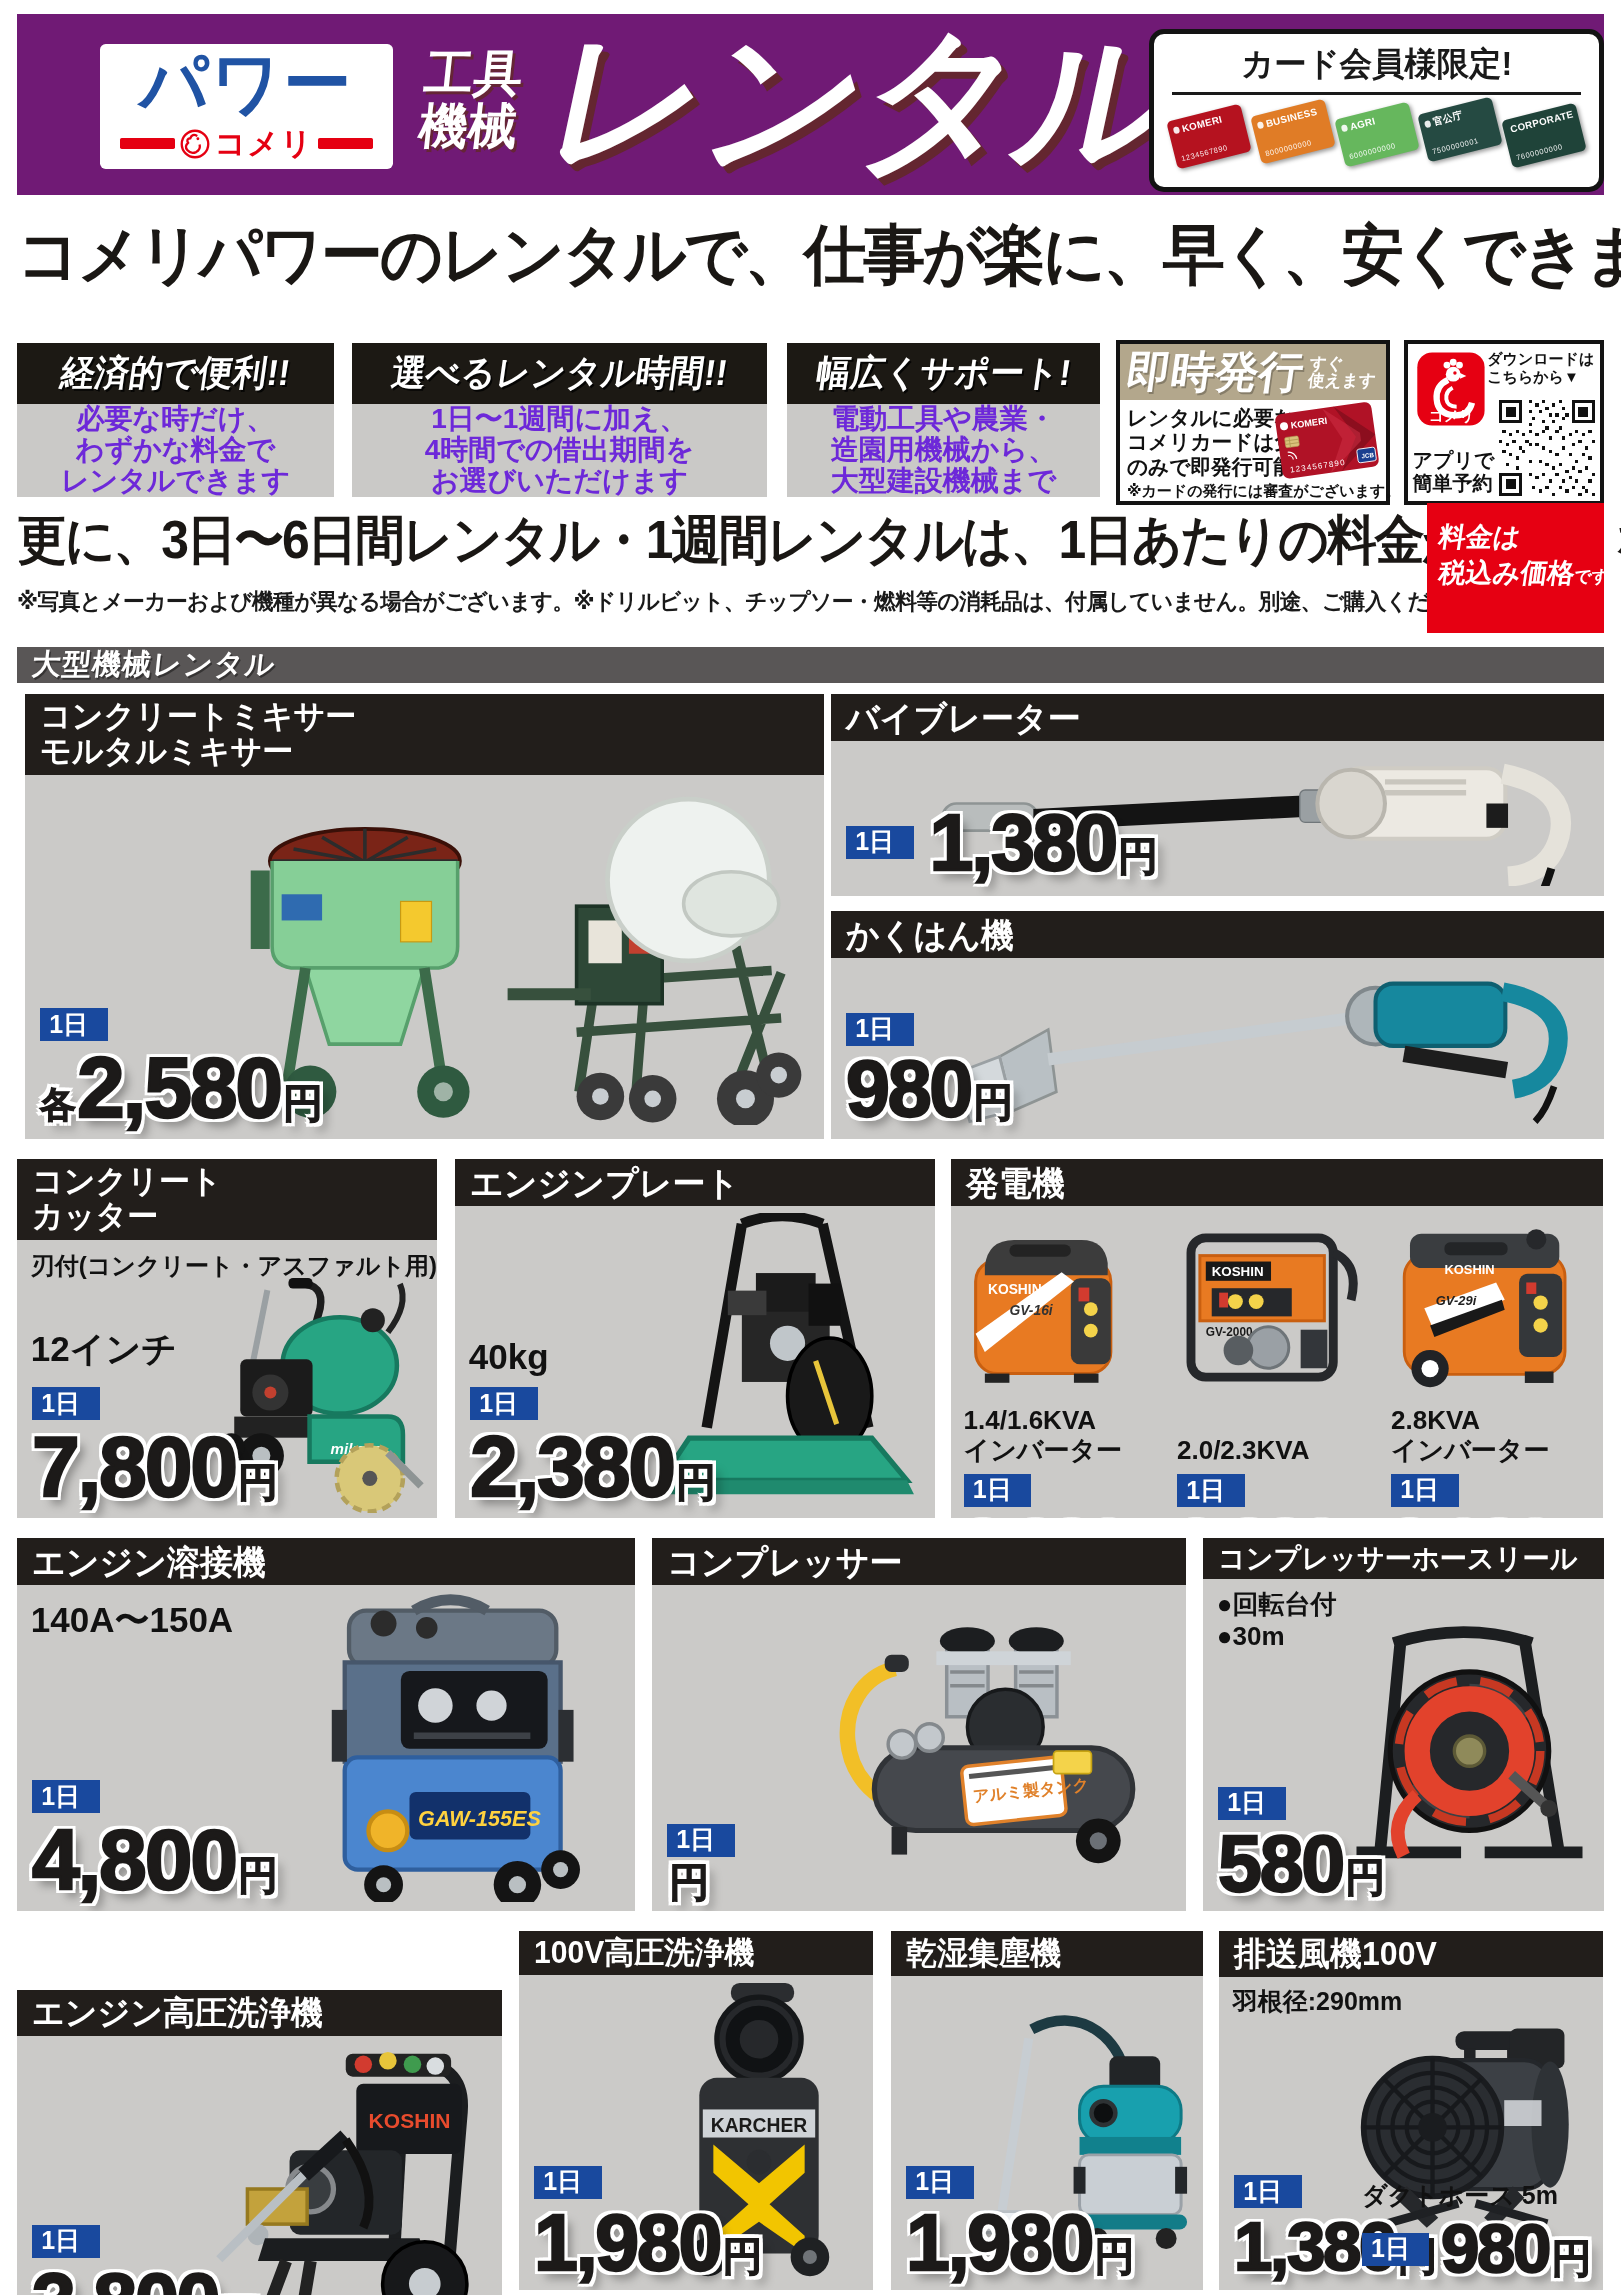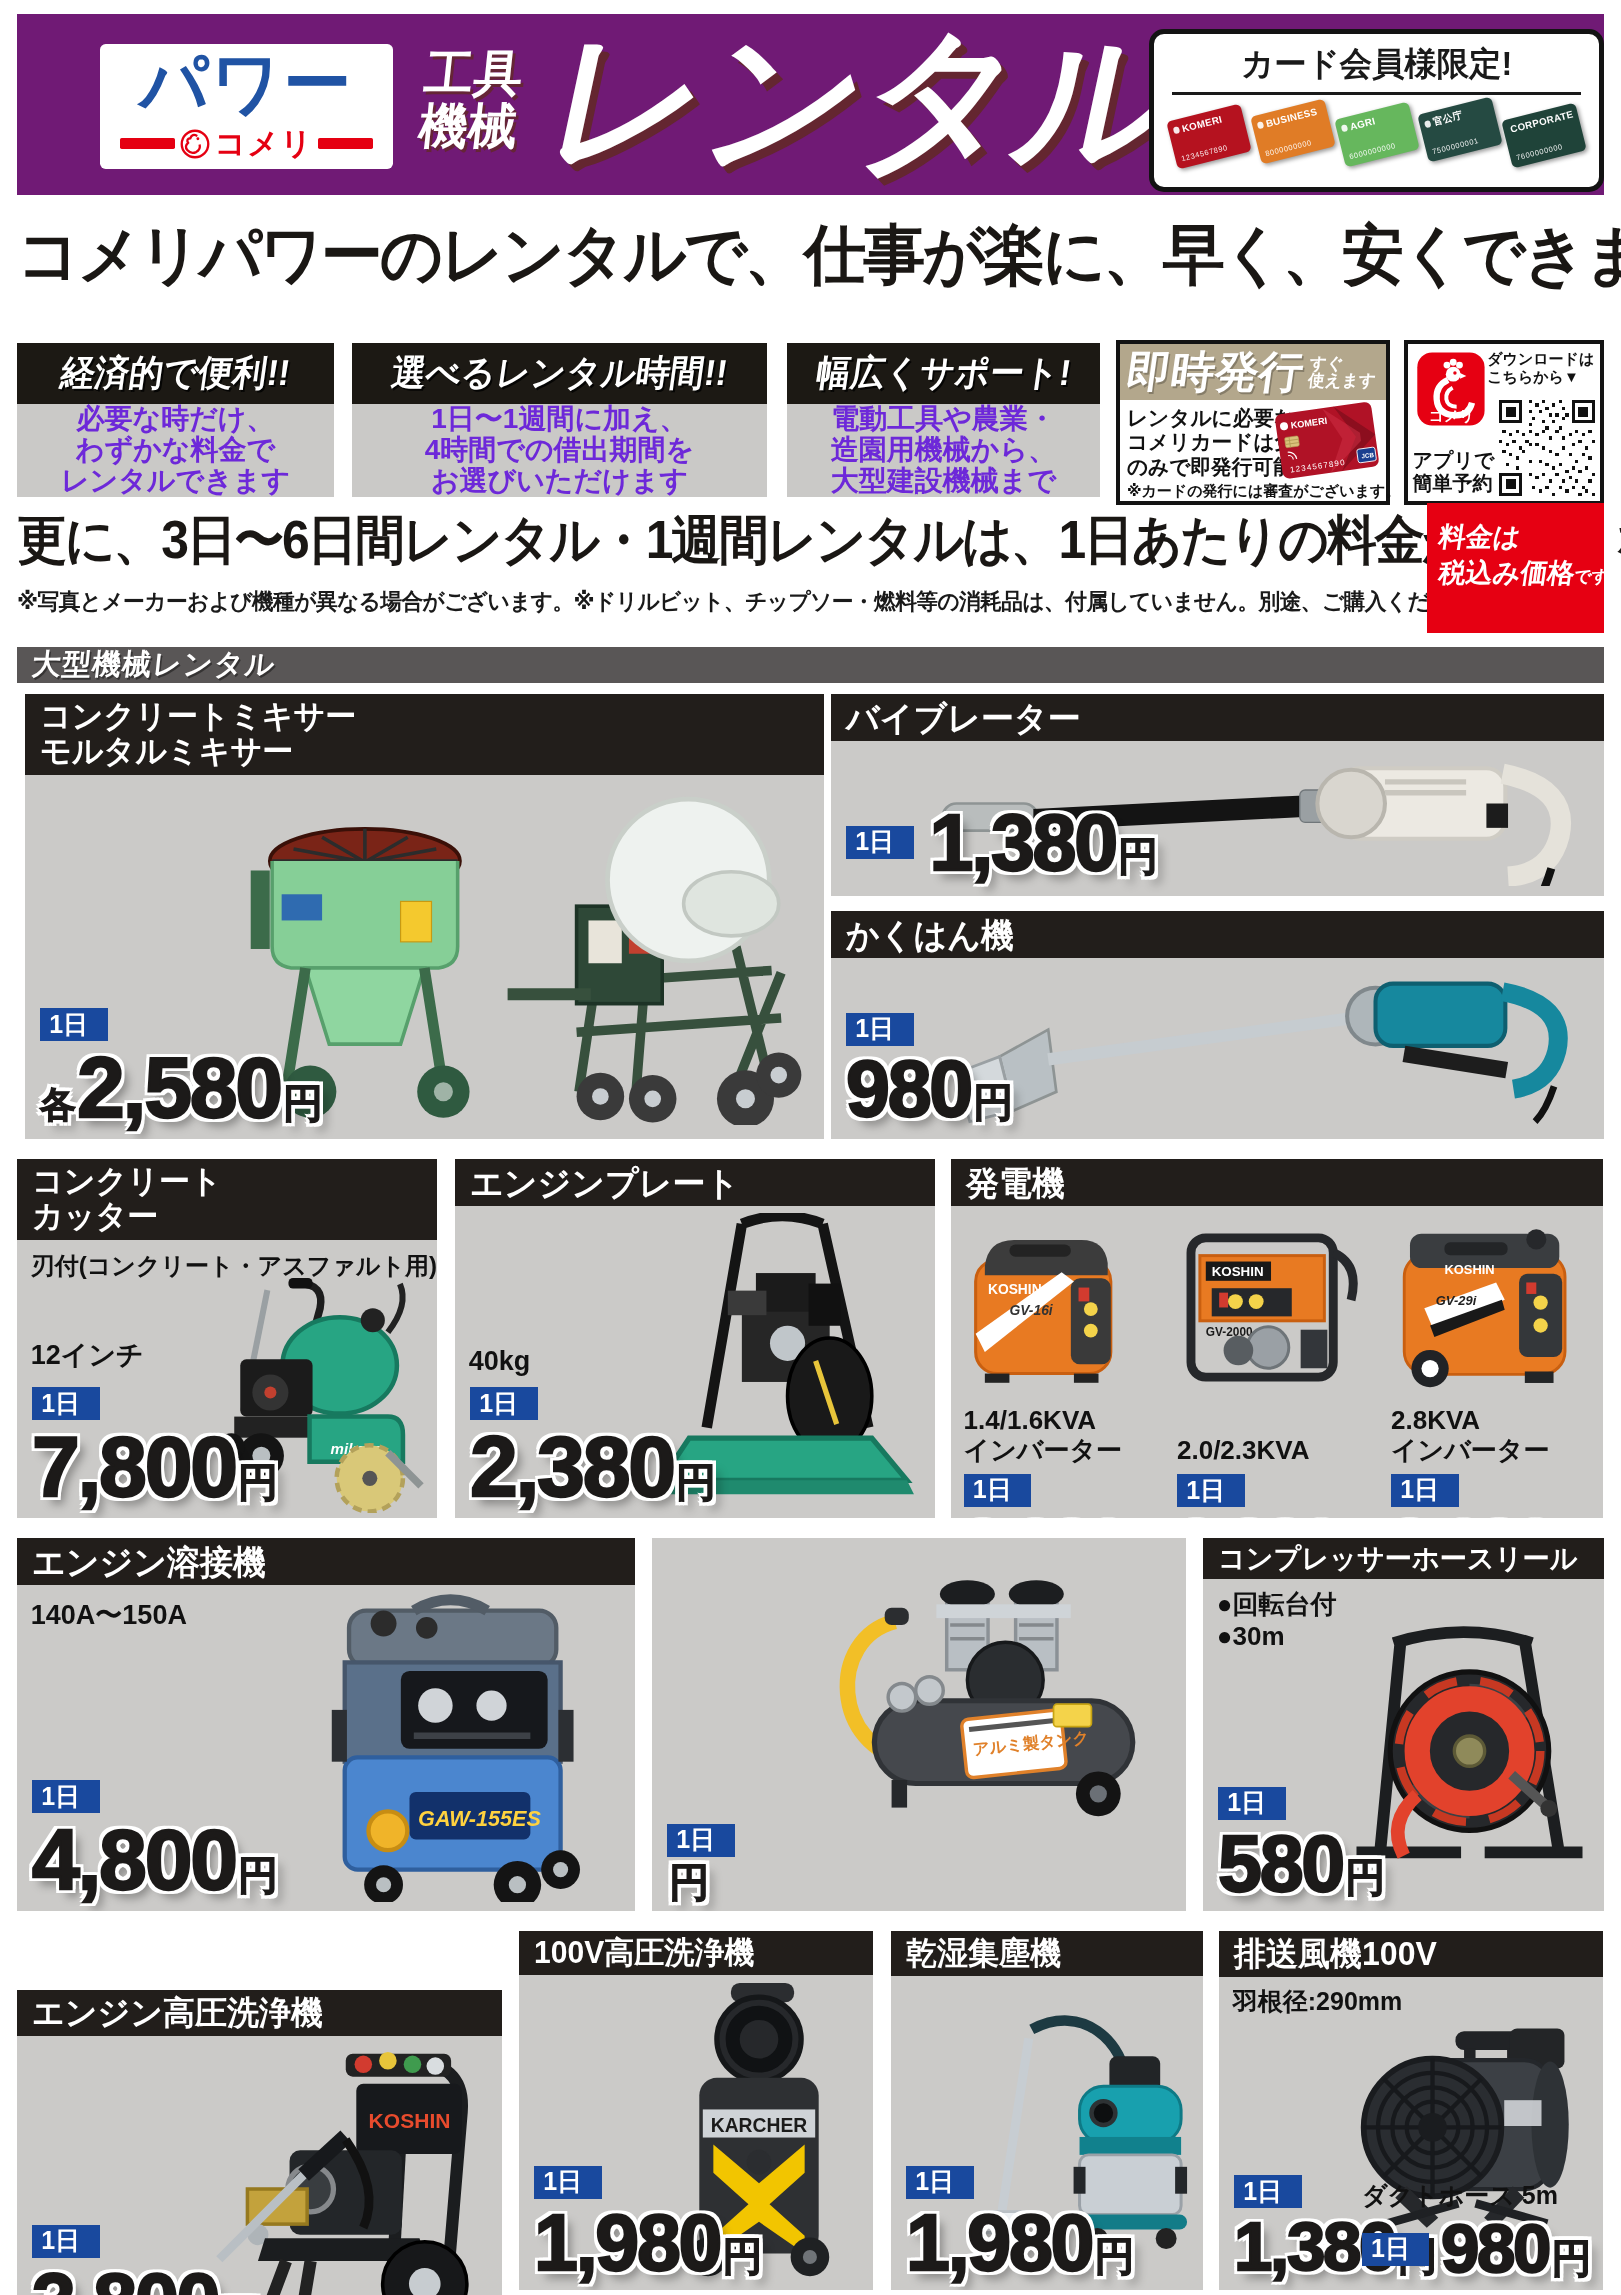--- a/index.html
+++ b/index.html
@@ -79,21 +79,21 @@
   .section-bar span{color:#fff;font-size:29px;font-weight:700;transform:skewX(-6deg);letter-spacing:1.1px;
                     text-shadow:1.7px 1.7px 0 rgba(0,0,0,.4);}
 
   
   .card{position:absolute;display:flex;flex-direction:column;}
   .chead{background:#221e1b;display:flex;flex-direction:column;justify-content:center;padding:4.6px 15px;box-sizing:border-box;}
   .chead .t{color:#fff;font-weight:700;font-size:34px;line-height:1.12;transform:scaleX(.97);transform-origin:left;white-space:nowrap;}
   .chead.two .t{font-size:32px;}
   .cbody{flex:1;background:#cbcac8;position:relative;overflow:hidden;}
   .art{position:absolute;}
-  .spec{position:absolute;font-size:27px;font-weight:700;color:#111;white-space:nowrap;}
+  .spec{position:absolute;font-size:35px;font-weight:700;color:#111;white-space:nowrap;}
   .pb{position:absolute;left:15px;bottom:10.3px;display:flex;flex-direction:column;align-items:flex-start;}
   .pb.rowline{flex-direction:row;align-items:center;gap:16px;}
   .badge{display:inline-block;background:#19499e;color:#fff;font-size:25px;font-weight:700;
          padding:3.4px 19.5px 4.6px 9.2px;margin-bottom:5.7px;line-height:1;}
   .pb.rowline .badge{margin-bottom:0;}
   .price{display:flex;align-items:baseline;line-height:.95;
          text-shadow:-4px -4px 0 #fff,4px -4px 0 #fff,-4px 4px 0 #fff,4px 4px 0 #fff,0 -4px 0 #fff,0 4px 0 #fff,-4px 0 0 #fff,4px 0 0 #fff,6.9px 8px 9.2px rgba(0,0,0,.35);}
   .amt{font-size:86px;font-weight:700;color:#1c1a19;letter-spacing:-2.3px;-webkit-text-stroke:2.3px #1c1a19;}
   .amt.m{font-size:79px;}
   .amt.s{font-size:69px;}
@@ -548,20 +548,23 @@
         <span class="badge">1日</span>
         <div class="price">
           <span class="amt">4,800</span>
             <span class="yen">円</span>
         </div>
       </div>
     </div>
   </div>
 
   <div class="card" style="left:652px;top:1538px;width:534px;height:373px;">
+    <div class="chead">
+        <span class="t">コンプレッサー</span>
+      </div>
     <div class="cbody">
       <svg class="art" style="right:4.6px;top:13.8px;" width="379" height="270" viewBox="0 0 220 152">
         <path d="M62,118 C18,112 14,48 54,38" fill="none" stroke="#f2bf27" stroke-width="9"></path>
         <rect x="48" y="30" width="14" height="10" rx="4" fill="#2b2d30"></rect>
         <rect x="84" y="24" width="24" height="42" fill="#b9bfc4" stroke="#8b9196" stroke-width="2"></rect>
         <rect x="124" y="24" width="24" height="42" fill="#b9bfc4" stroke="#8b9196" stroke-width="2"></rect>
         <path d="M86,32 h20 M86,40 h20 M86,48 h20 M126,32 h20 M126,40 h20 M126,48 h20" stroke="#84898d" stroke-width="2"></path>
         <ellipse cx="96" cy="22" rx="16" ry="8" fill="#1c1e20"></ellipse>
           <ellipse cx="136" cy="22" rx="16" ry="8" fill="#1c1e20"></ellipse>
         <rect x="78" y="28" width="78" height="8" fill="#cfd4d8"></rect>

